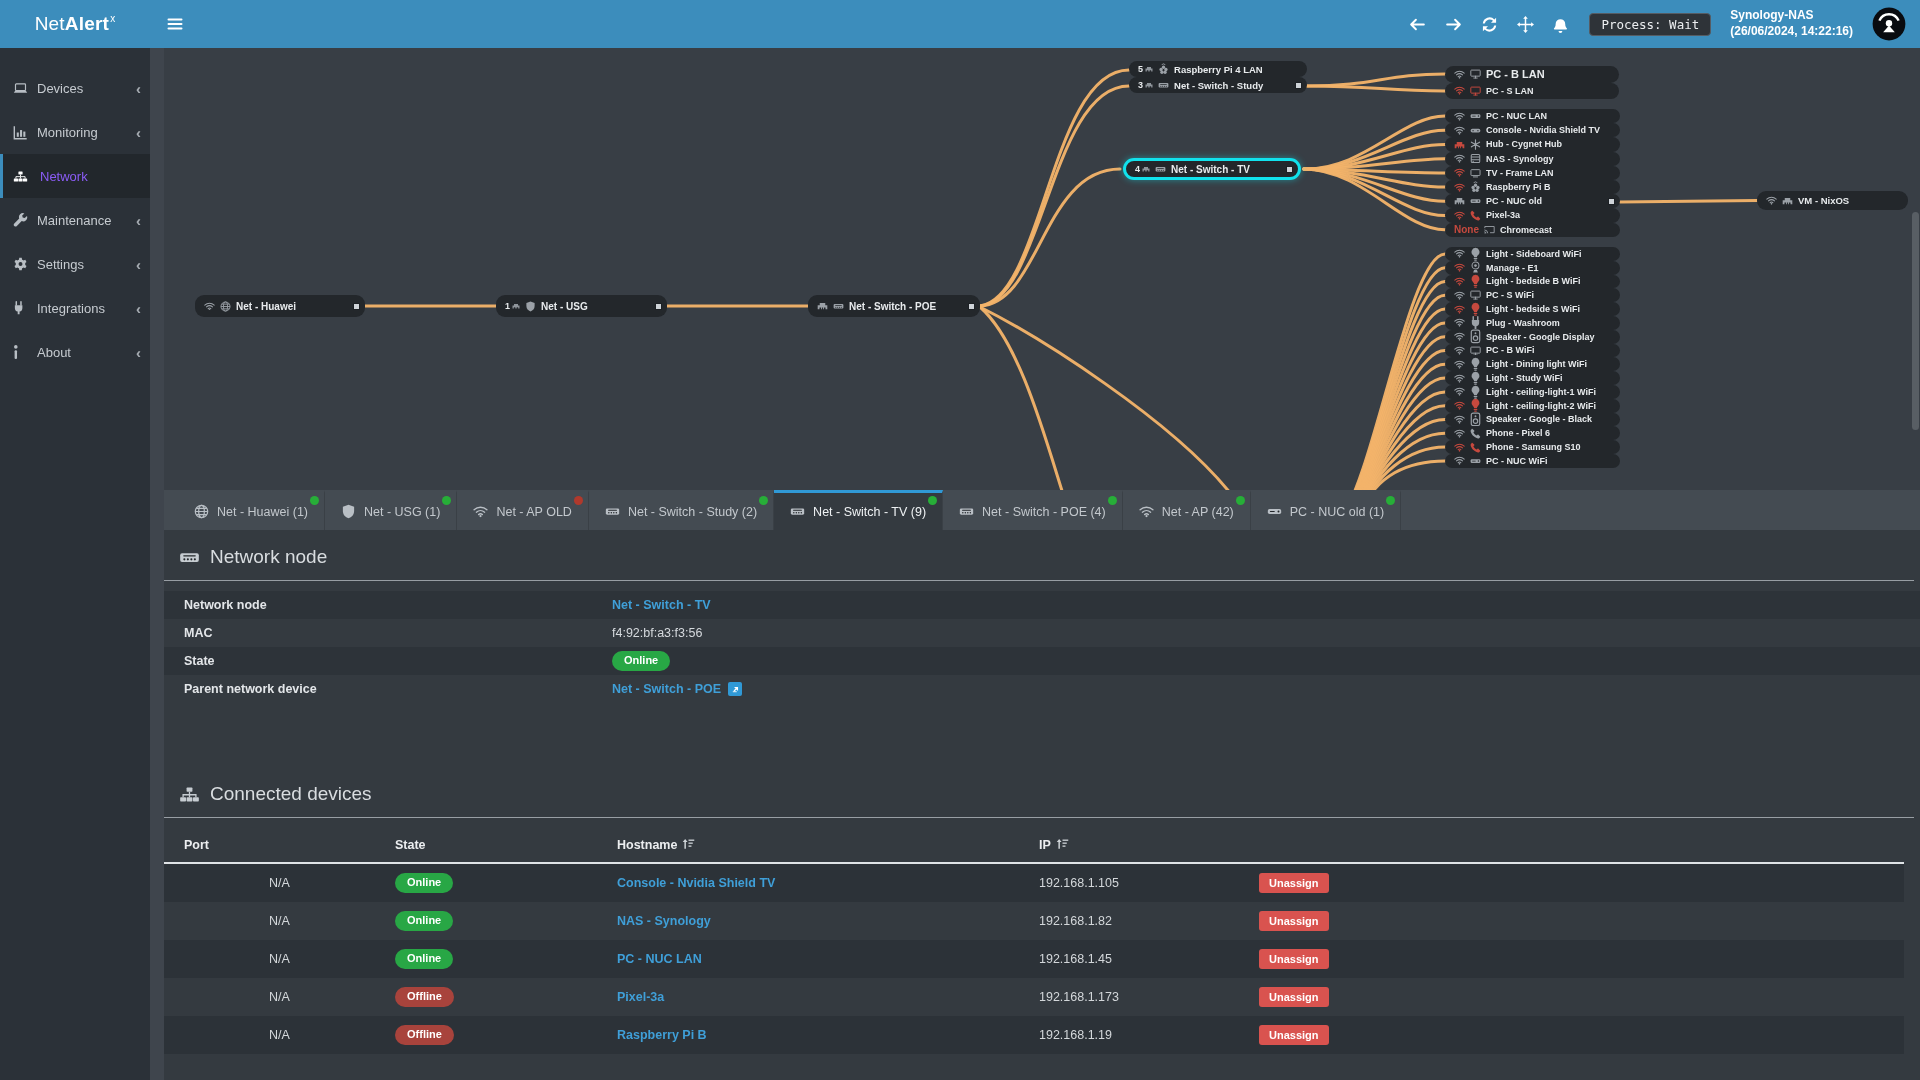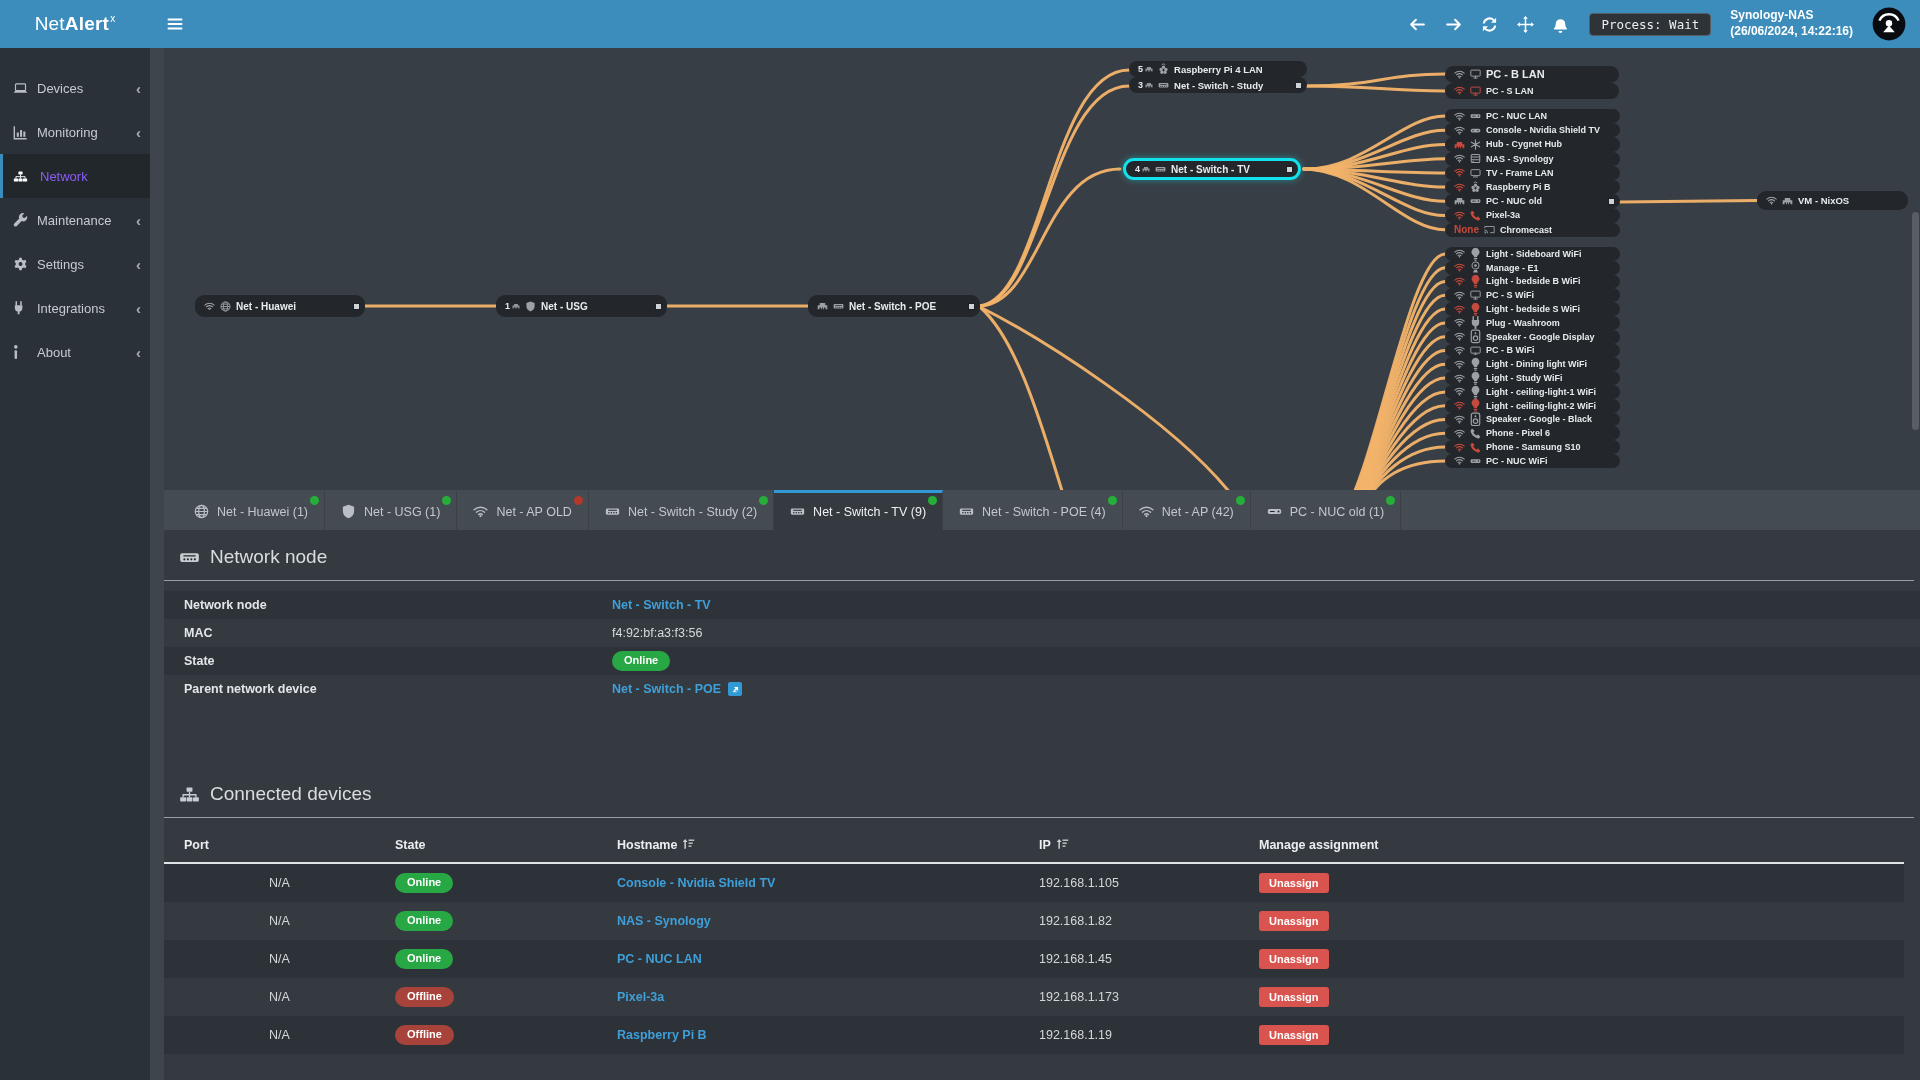--- a/index.html
+++ b/index.html
@@ -1046,22 +1046,20 @@
             </span></span>
           <span class="">
     <span>IP</span><span class="th-sort">
               <svg viewBox="0 0 14 12" fill="currentColor">
                 <path d="M3.4.6L6 3.8H4.2V11H2.6V3.8H.8z"></path>
                 <rect x="7" y="1.2" width="6.2" height="1.4"></rect>
                 <rect x="7" y="4.4" width="4.6" height="1.4"></rect>
                 <rect x="7" y="7.6" width="3.2" height="1.4"></rect>
               </svg>
             </span></span>
-          <span class="">
-    <span>Manage assignment</span></span>
         </div>
       <div id="tbl-body">
           <div class="tbl-row">
      <span class="c1">N/A</span>
      <span><span class="pill online">Online</span></span>
      <span><span class="link">Console - Nvidia Shield TV</span></span>
      <span>192.168.1.105</span>
      <span><button class="btn-danger">Unassign</button></span>
    </div>
           <div class="tbl-row">

